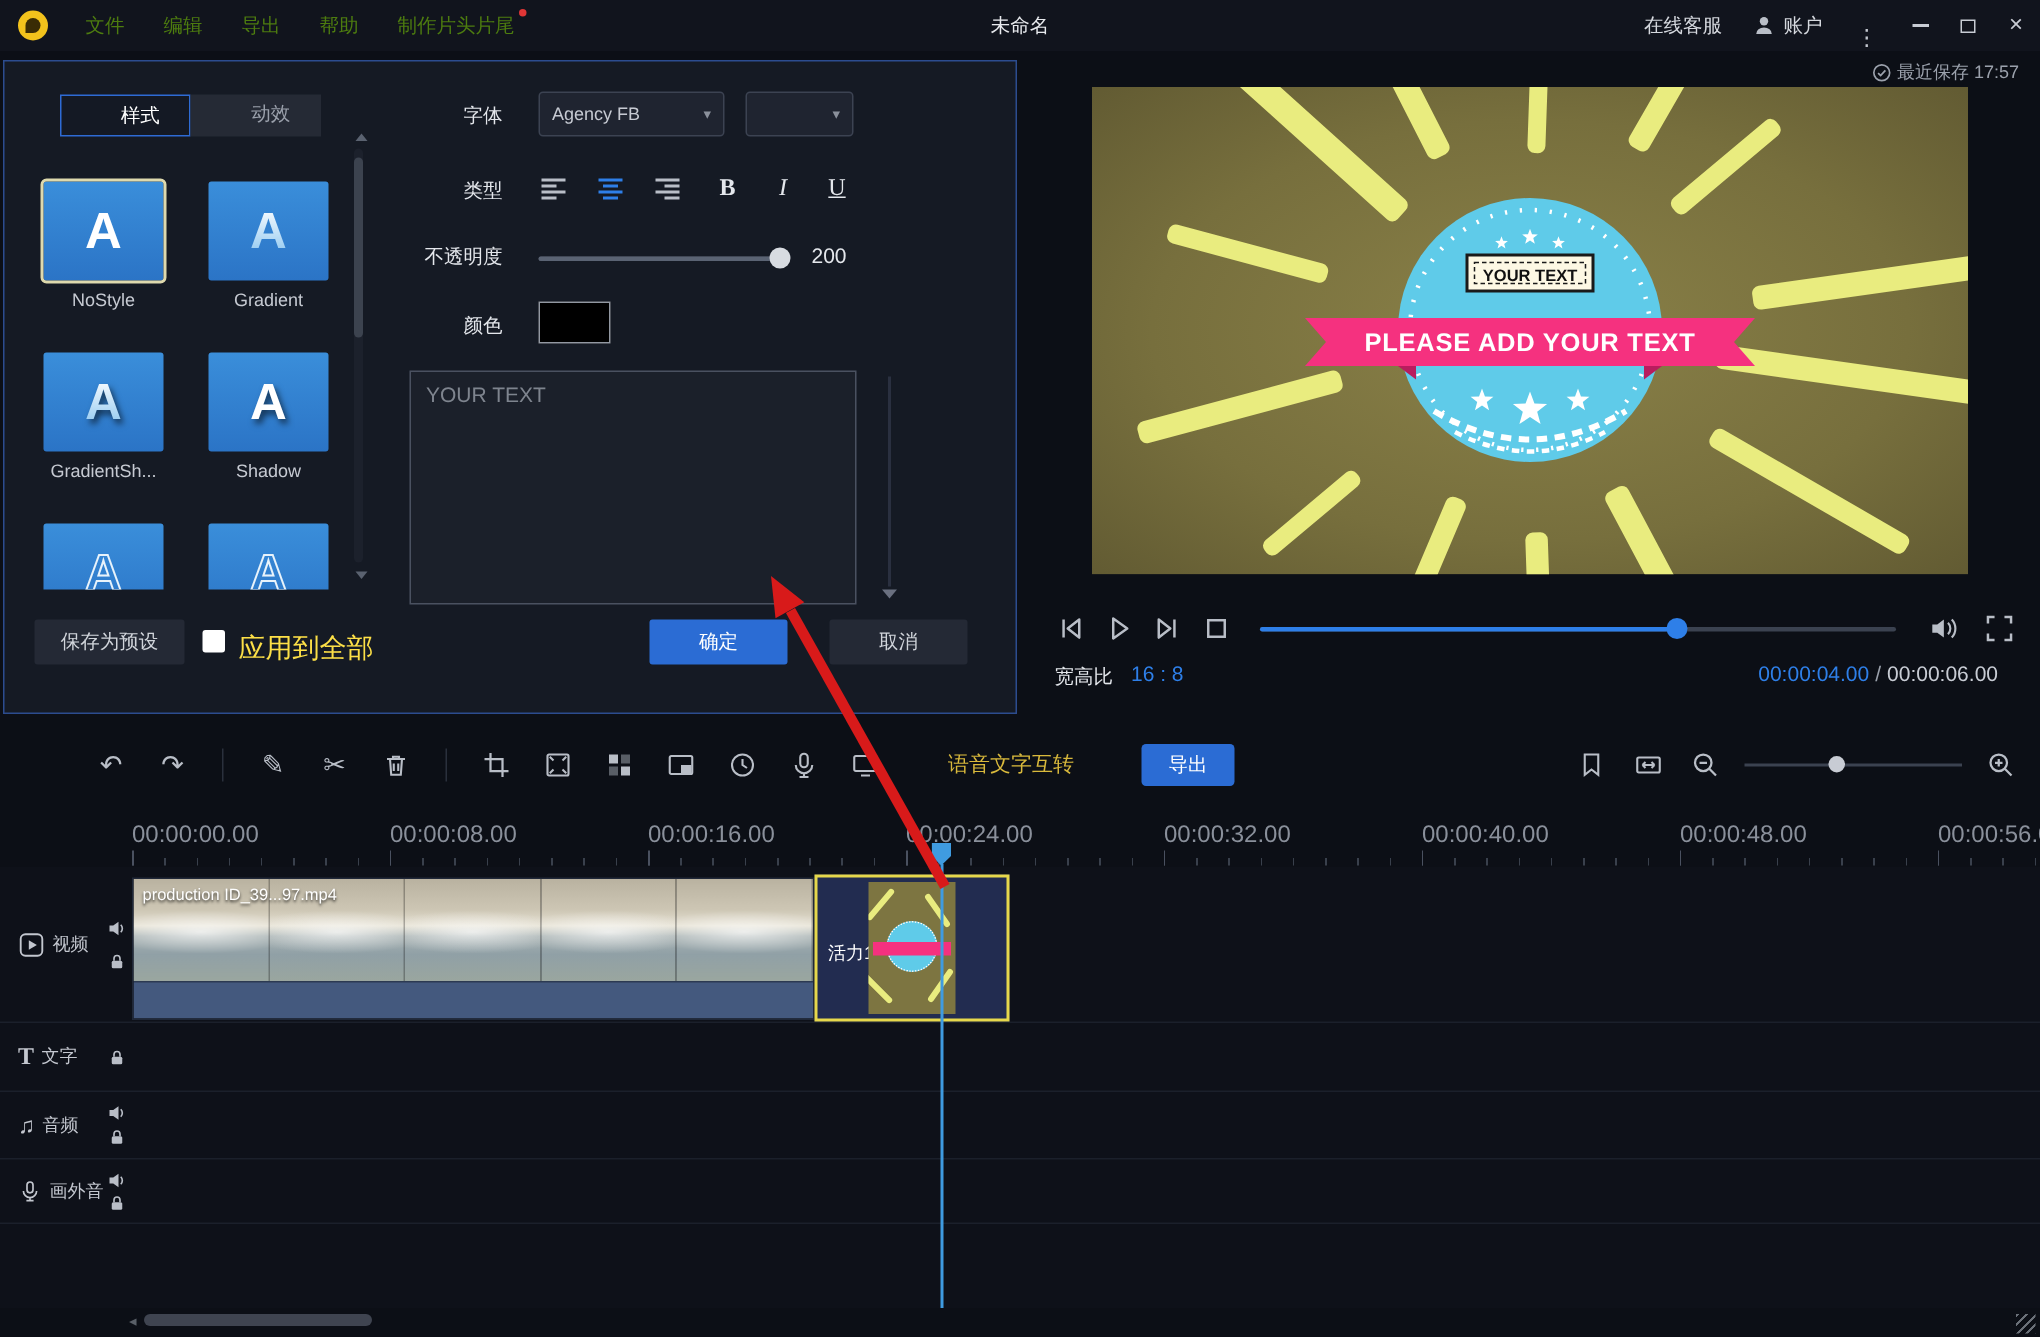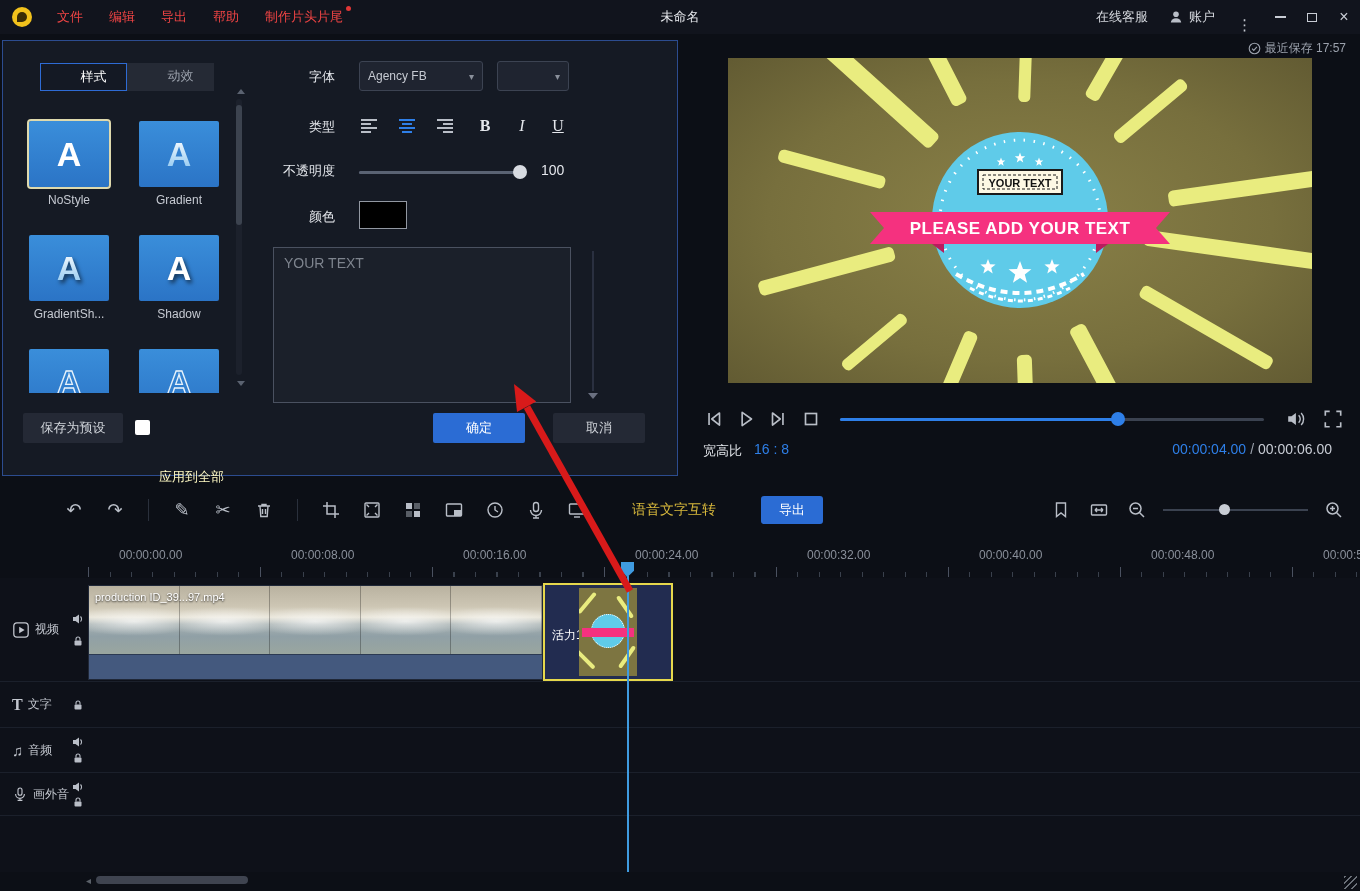--- a/index.html
+++ b/index.html
@@ -8,21 +8,21 @@
   .app { position:relative; width:1360px; height:891px; background:#0c0f16; }
   svg.ic { display:block; color:#b9bec7; }
 
   
   .titlebar { position:absolute; top:0; left:0; right:0; height:34px; background:#11141d;
               display:flex; align-items:center; z-index:20; }
   .logo { width:20px; height:20px; border-radius:50%; background:#f2c21c; margin:0 12px 0 12px;
           position:relative; }
   .logo:after { content:""; position:absolute; left:5px; top:5px; width:10px; height:10px;
                 border-radius:50% 50% 50% 0; background:#3a2c05; }
-  .menu { font-size:13px; color:#ef4444; padding:0 13px; line-height:34px; position:relative; cursor:default; }
+  .menu { font-size:13px; color:#4d7c0f; padding:0 13px; line-height:34px; position:relative; cursor:default; }
   .menu-reddot:after { content:""; position:absolute; top:6px; right:5px; width:5px; height:5px;
                        border-radius:50%; background:#e03636; }
   .tb-title { position:absolute; left:50%; transform:translateX(-50%); font-size:13px; color:#e8eaee; }
   .tb-right { margin-left:auto; display:flex; align-items:flex-end; }
   .tb-item { font-size:13px; color:#d5d8de; padding:0 10px; display:flex; align-items:center; gap:5px; height:34px; }
   .kebab { font-size:15px; padding:0 12px; color:#c3c7cf; }
   .winbtn { width:32px; height:34px; display:flex; align-items:center; justify-content:center; color:#c8ccd4; font-size:16px; }
   .min-glyph { width:11px; height:2px; background:#c8ccd4; }
   .max-glyph { width:10px; height:9px; border:1.5px solid #c8ccd4; }
 
@@ -65,21 +65,21 @@
                     border:1px solid #4a5160; color:#7e848e; font-size:14px; padding:7px 10px; resize:none;
                     font-family:"Liberation Sans",sans-serif; }
   .panel-textarea::placeholder { color:#7e848e; opacity:1; }
   .mini-vline { position:absolute; left:589px; top:210px; width:2px; height:140px; background:#2a3040; }
   .mini-arrow { position:absolute; left:585px; top:352px; width:0; height:0; border-left:5px solid transparent;
                 border-right:5px solid transparent; border-top:6px solid #6a7080; }
   .pbtn { position:absolute; top:372px; height:30px; font-size:13px; display:flex; align-items:center; justify-content:center; border-radius:2px; }
   .btn-gray { background:#242935; color:#d0d4da; }
   .btn-blue { background:#2b6cd4; color:#fff; }
   .checkbox { position:absolute; left:132px; top:379px; width:15px; height:15px; background:#fff; border-radius:2px; }
-  .apply-label { position:absolute; left:156px; top:379px; font-size:13px; color:#fef9c3;margin-top:48px; }
+  .apply-label { position:absolute; left:156px; top:379px; font-size:18px; color:#fde047; }
 
   
   .preview { position:absolute; left:678px; top:34px; width:682px; height:448px; }
   .saved { position:absolute; right:14px; top:6px; display:flex; align-items:center; gap:4px; font-size:12px; color:#9ba1ac; }
   .stage { position:absolute; left:50px; top:24px; width:584px; height:325px; overflow:hidden; }
   .transport { position:absolute; top:372px; left:0; right:0; height:26px; }
   .tico { position:absolute; top:2px; width:22px; height:22px; color:#d0d4da; }
   .seek-track { position:absolute; left:162px; top:12px; width:424px; height:3px; background:#3b4250; border-radius:2px; }
   .seek-fill { width:278px; height:3px; background:#2e7fe8; border-radius:2px; }
   .seek-handle { position:absolute; left:433px; top:6px; width:14px; height:14px; border-radius:50%; background:#2e7fe8; }
@@ -96,21 +96,21 @@
   .tsep { width:1px; height:22px; background:#2a303c; margin:0 4px; }
   .speech { color:#d9b93c; font-size:14px; margin-left:26px; white-space:nowrap; }
   .export-btn { margin-left:28px; width:62px; height:28px; background:#2b6cd4; color:#fff; font-size:13px;
                 border-radius:3px; display:flex; align-items:center; justify-content:center; }
   .tb-rightgrp { position:absolute; right:14px; top:0; height:48px; display:flex; align-items:center; gap:14px; }
   .zoom-track { position:relative; width:145px; height:2px; background:#3b4250; }
   .zoom-handle { position:absolute; left:56px; top:-5px; width:11px; height:11px; border-radius:50%; background:#c8ccd4; }
 
   
   .ruler { position:absolute; left:0; top:534px; right:0; height:44px; }
-  .rlabel { position:absolute; top:14px; font-size:12px; color:#8a909b; white-space:nowrap;margin-left:31px; }
+  .rlabel { position:absolute; top:14px; font-size:16px; color:#8a909b; white-space:nowrap; }
   .ticks-minor { position:absolute; left:88px; right:0; bottom:1px; height:5px;
                  background:repeating-linear-gradient(90deg,#39404c 0 1px,transparent 1px 21.5px); }
   .ticks-major { position:absolute; left:88px; right:0; bottom:1px; height:10px;
                  background:repeating-linear-gradient(90deg,#4a5160 0 1px,transparent 1px 172px); }
   .tracks { position:absolute; left:0; top:578px; right:0; height:294px; background:#0e1119; }
   .trow { position:relative; border-bottom:1px solid #1b202b; }
   .row-video { height:104px; } .row-pip { height:56px; } .row-text { height:46px; }
   .row-audio { height:45px; } .row-voice { height:43px;padding-left:40px; }
   .thead { position:absolute; left:0; top:0; bottom:0; width:88px; display:flex; align-items:center; padding-left:12px; gap:5px; }
   .tname { font-size:12px; color:#c3c7cf; white-space:nowrap; }
@@ -382,21 +382,21 @@
       </span>
     <span class="fmt-btn" style="left:470px;font-family:'Liberation Serif',serif;font-weight:bold">B</span>
     <span class="fmt-btn" style="left:507px;font-family:'Liberation Serif',serif;font-style:italic">I</span>
     <span class="fmt-btn" style="left:543px;font-family:'Liberation Serif',serif;text-decoration:underline">U</span>
 
     <span class="plabel" style="left:248px;top:121px">不透明度</span>
     <div class="op-track">
         <div class="op-fill"></div>
       </div>
     <div class="op-handle"></div>
-    <span class="op-val">100</span>
+    <span class="op-val">200</span>
 
     <span class="plabel" style="left:248px;top:167px">颜色</span>
     <div class="color-swatch"></div>
 
     <textarea class="panel-textarea" readonly="" placeholder="YOUR TEXT" style=""></textarea>
     <div class="mini-vline"></div>
     <div class="mini-arrow"></div>
 
     <div class="pbtn btn-gray" style="left:20px;width:100px">保存为预设</div>
     <div class="checkbox"></div>

